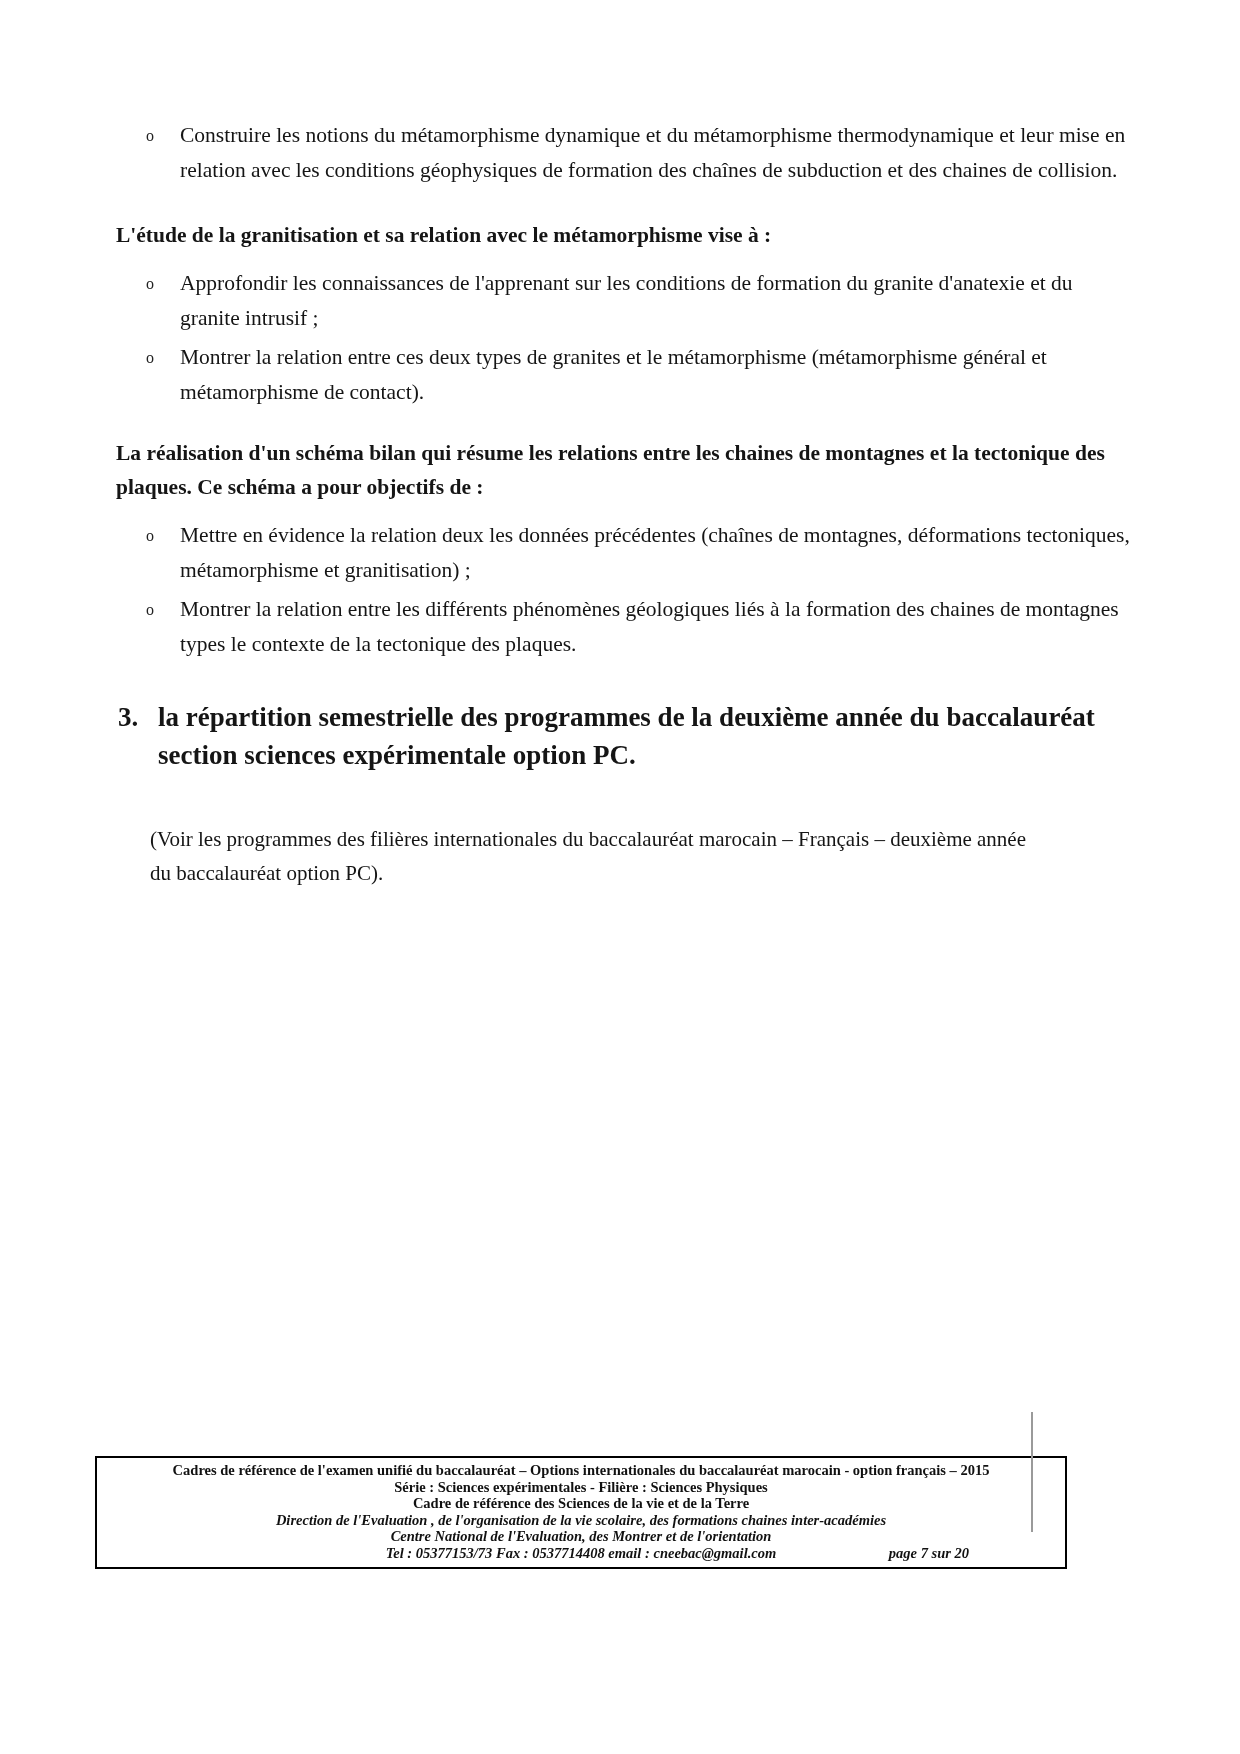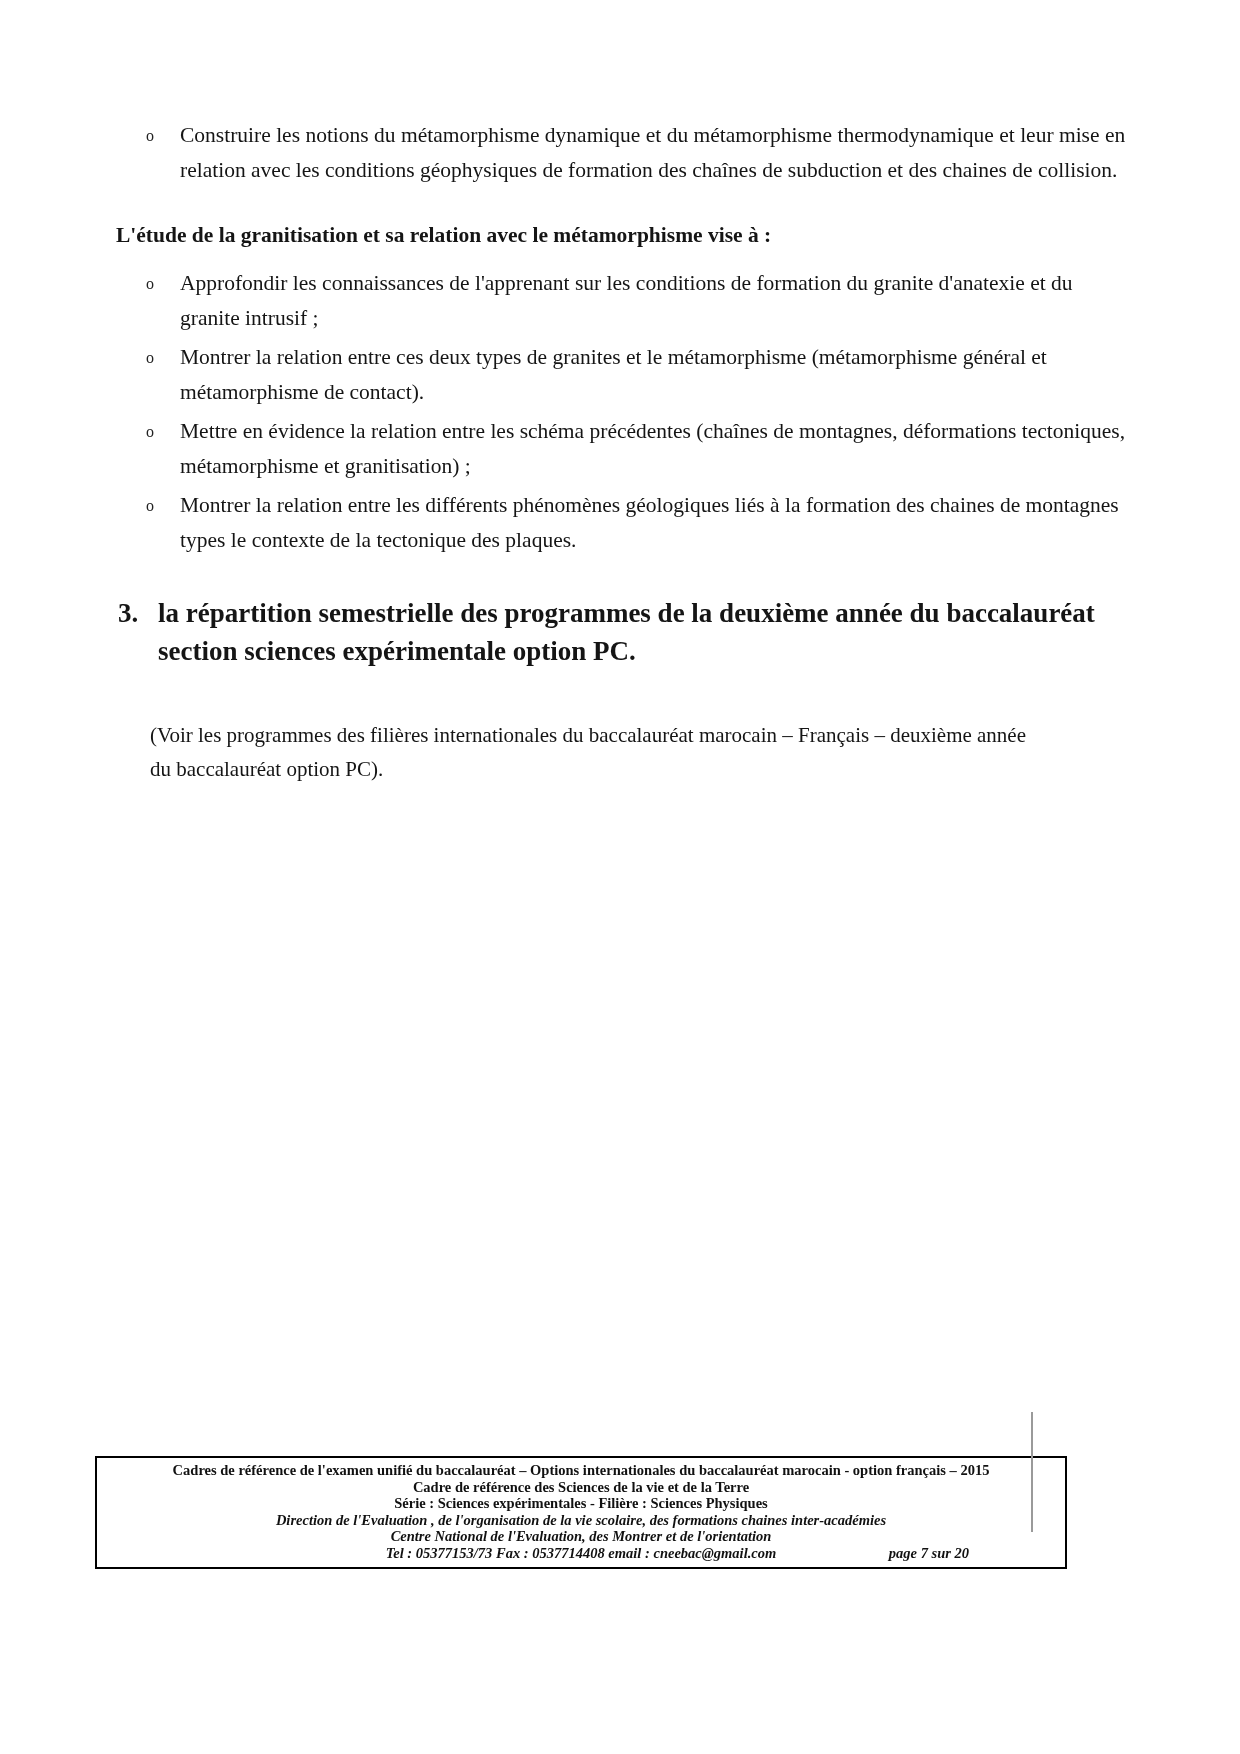--- a/index.html
+++ b/index.html
@@ -119,45 +119,46 @@
       <li class="bullet-item">
         <span class="bullet-marker">o</span>
         <span class="bullet-text">Approfondir les connaissances de l'apprenant sur les conditions de formation du granite d'anatexie et du granite intrusif ;</span>
       </li>
       <li class="bullet-item">
         <span class="bullet-marker">o</span>
         <span class="bullet-text">Montrer la relation entre ces deux types de granites et le métamorphisme (métamorphisme général et métamorphisme de contact).</span>
       </li>
     </ul>
 
+    <div class="heading">La réalisation d'un schéma bilan qui résume les relations entre les chaines de montagnes et la tectonique des plaques. Ce schéma a pour objectifs de :</div>
 
     <ul class="bullets">
       <li class="bullet-item">
         <span class="bullet-marker">o</span>
-        <span class="bullet-text">Mettre en évidence la  relation entre les schéma précédentes (chaînes de montagnes, déformations tectoniques,  métamorphisme et granitisation) ;</span>
+        <span class="bullet-text">Mettre en évidence la  relation deux les données précédentes (chaînes de montagnes, déformations tectoniques,  métamorphisme et granitisation) ;</span>
       </li>
       <li class="bullet-item">
         <span class="bullet-marker">o</span>
         <span class="bullet-text">Montrer la relation entre les différents phénomènes géologiques liés à la formation des chaines de montagnes types le contexte de la tectonique des plaques.</span>
       </li>
     </ul>
 
     <div class="section3-title">
       <span class="section3-num">3.</span>
       <span class="section3-text">la répartition semestrielle des programmes de la deuxième année du baccalauréat section sciences expérimentale option PC.</span>
     </div>
 
     <div class="section3-note">(Voir les programmes des filières internationales du baccalauréat marocain – Français – deuxième année du baccalauréat option PC).</div>
 
   </div>
 
   <div class="footer-box">
     <div class="footer-line">Cadres de référence de l'examen unifié du baccalauréat – Options internationales du baccalauréat marocain - option français – 2015</div>
+    <div class="footer-line">Série : Sciences expérimentales - Filière : Sciences Physiques</div>
     <div class="footer-line">Cadre de référence des Sciences de la vie et de la Terre</div>
-    <div class="footer-line">Série : Sciences expérimentales - Filière : Sciences Physiques</div>
     <div class="footer-line footer-italic">Direction de l'Evaluation , de l'organisation de la vie scolaire, des formations chaines inter-académies</div>
     <div class="footer-line footer-italic">Centre National de l'Evaluation,  des Montrer et de l'orientation</div>
     <div class="footer-line footer-italic footer-last">
       <span>Tel : 05377153/73   Fax : 0537714408  email : cneebac@gmail.com</span>
       <span class="footer-page">page 7 sur 20</span>
     </div>
   </div>
 
   <div class="scan-artifact"></div>
 </div>

